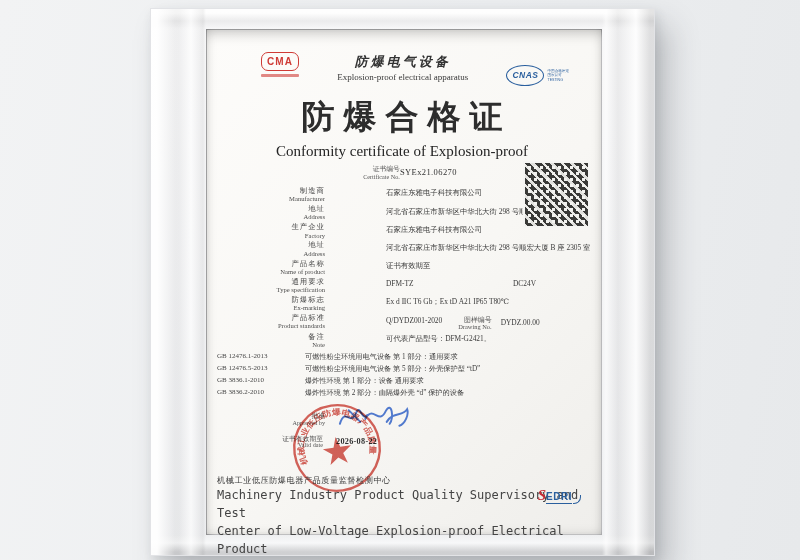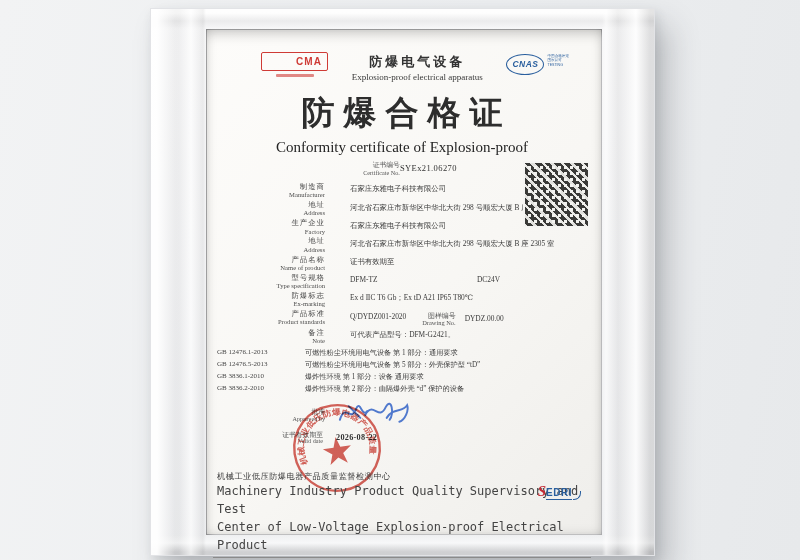--- a/index.html
+++ b/index.html
@@ -27,46 +27,46 @@
   .paper{position:absolute;inset:1px;
     background:linear-gradient(135deg,#fdfcfa 0%,#f8f7f4 55%,#efeeeb 100%);
     box-shadow:inset 0 10px 14px -8px rgba(0,0,0,.25),inset 8px 0 12px -9px rgba(0,0,0,.16),
                inset -8px 0 12px -9px rgba(0,0,0,.16),inset 0 -8px 12px -9px rgba(0,0,0,.14);
     color:#3d3d3d;position:absolute;}
   .content{position:relative;width:100%;height:100%;box-sizing:border-box;padding:20px 10px 0 6px;}
 
   
   .hdr{display:flex;align-items:flex-start;margin-top:2px;}
   .cma{margin-left:48px;text-align:center;}
-  .cma-box{width:36px;height:17px;border:1.6px solid #cf3b36;border-radius:2px;
+  .cma-box{width:36px;height:17px;border:1.6px solid #cf3b36;border-radius:7px;
     color:#cf3b36;font-family:"Liberation Sans",sans-serif;font-weight:bold;font-size:10px;
-    line-height:17px;letter-spacing:1px;padding-left:29px;}
+    line-height:17px;letter-spacing:1px;}
   .cma-bar{width:38px;height:2.5px;background:#d96b66;margin:3px auto 0;border-radius:1px;opacity:.8;}
   .hdr-mid{flex:1;text-align:center;padding-top:1px;}
-  .hdr-cn{font-size:13px;font-weight:bold;letter-spacing:3px;color:#333;}
+  .hdr-cn{font-size:13px;font-weight:bold;letter-spacing:3px;color:#333;font-style:italic;}
   .hdr-en{font-size:9px;color:#3a3a3a;margin-top:1px;}
-  .cnas{display:flex;gap:3px;margin-right:22px;margin-top:2px;}
+  .cnas{display:flex;align-items:center;gap:3px;margin-right:22px;margin-top:13px;}
   .cnas-oval{width:36px;height:19px;border:1.6px solid #2a5f9e;border-radius:50%;
     color:#2a5f9e;font-family:"Liberation Sans",sans-serif;font-weight:bold;font-style:italic;
     font-size:8.5px;line-height:19px;text-align:center;letter-spacing:.5px;}
   .cnas-txt{color:#2a5f9e;font-size:3.6px;line-height:1.25;font-family:"Liberation Sans",sans-serif;}
 
   .main-title{margin-top:9px;text-align:center;font-size:33px;font-weight:600;color:#2d2d2d;
     letter-spacing:9px;padding-left:9px;}
   .main-title-en{margin-top:3px;text-align:center;font-size:15px;font-weight:normal;color:#242424;}
   .certno{margin-top:5px;display:flex;justify-content:center;align-items:center;
     transform:translateX(8px);}
   .certno .lblblk{text-align:right;line-height:1.15;}
   .lbl-cn{font-size:6.8px;color:#555;}
   .lbl-en{font-size:6.2px;color:#555;}
   .certno-val{font-size:8.5px;letter-spacing:.4px;color:#333;}
 
   
   .fields{margin-top:7px;}
-  .row{display:flex;margin-bottom:2.5px;}
+  .row{display:flex;margin-bottom:2.5px;gap:36px;}
   .row .lblblk{width:112px;flex:none;text-align:right;line-height:1.12;}
   .row .lblblk .lbl-cn{font-size:7.4px;letter-spacing:1px;color:#4c4c4c;}
   .row .lblblk .lbl-en{font-size:6.6px;letter-spacing:0;color:#4c4c4c;}
   .val{margin-left:25px;font-size:7.4px;color:#3a3a3a;padding-top:1.5px;line-height:1.35;}
   .val.wrap{max-width:212px;}
   .val.pair{display:flex;width:150px;}
   .val.pair .v2{margin-left:auto;}
   .std-row-val{display:flex;align-items:flex-start;}
   .std-row-val .drawing-lbl{margin-left:16px;text-align:right;line-height:1.12;}
   .std-row-val .drawing-lbl .lbl-cn{font-size:6.9px;}
@@ -193,21 +193,21 @@
             </div>
             <div class="row">
               <div class="lblblk">
                 <div class="lbl-cn">产品名称</div>
                 <div class="lbl-en">Name of product</div>
               </div>
               <div class="val">证书有效期至</div>
             </div>
             <div class="row">
               <div class="lblblk">
-                <div class="lbl-cn">型号规格</div>
+                <div class="lbl-cn">通用要求</div>
                 <div class="lbl-en">Type specification</div>
               </div>
               <div class="val pair">
                 <span>DFM-TZ</span>
                 <span class="v2">DC24V</span>
               </div>
             </div>
             <div class="row">
               <div class="lblblk">
                 <div class="lbl-cn">防爆标志</div>

